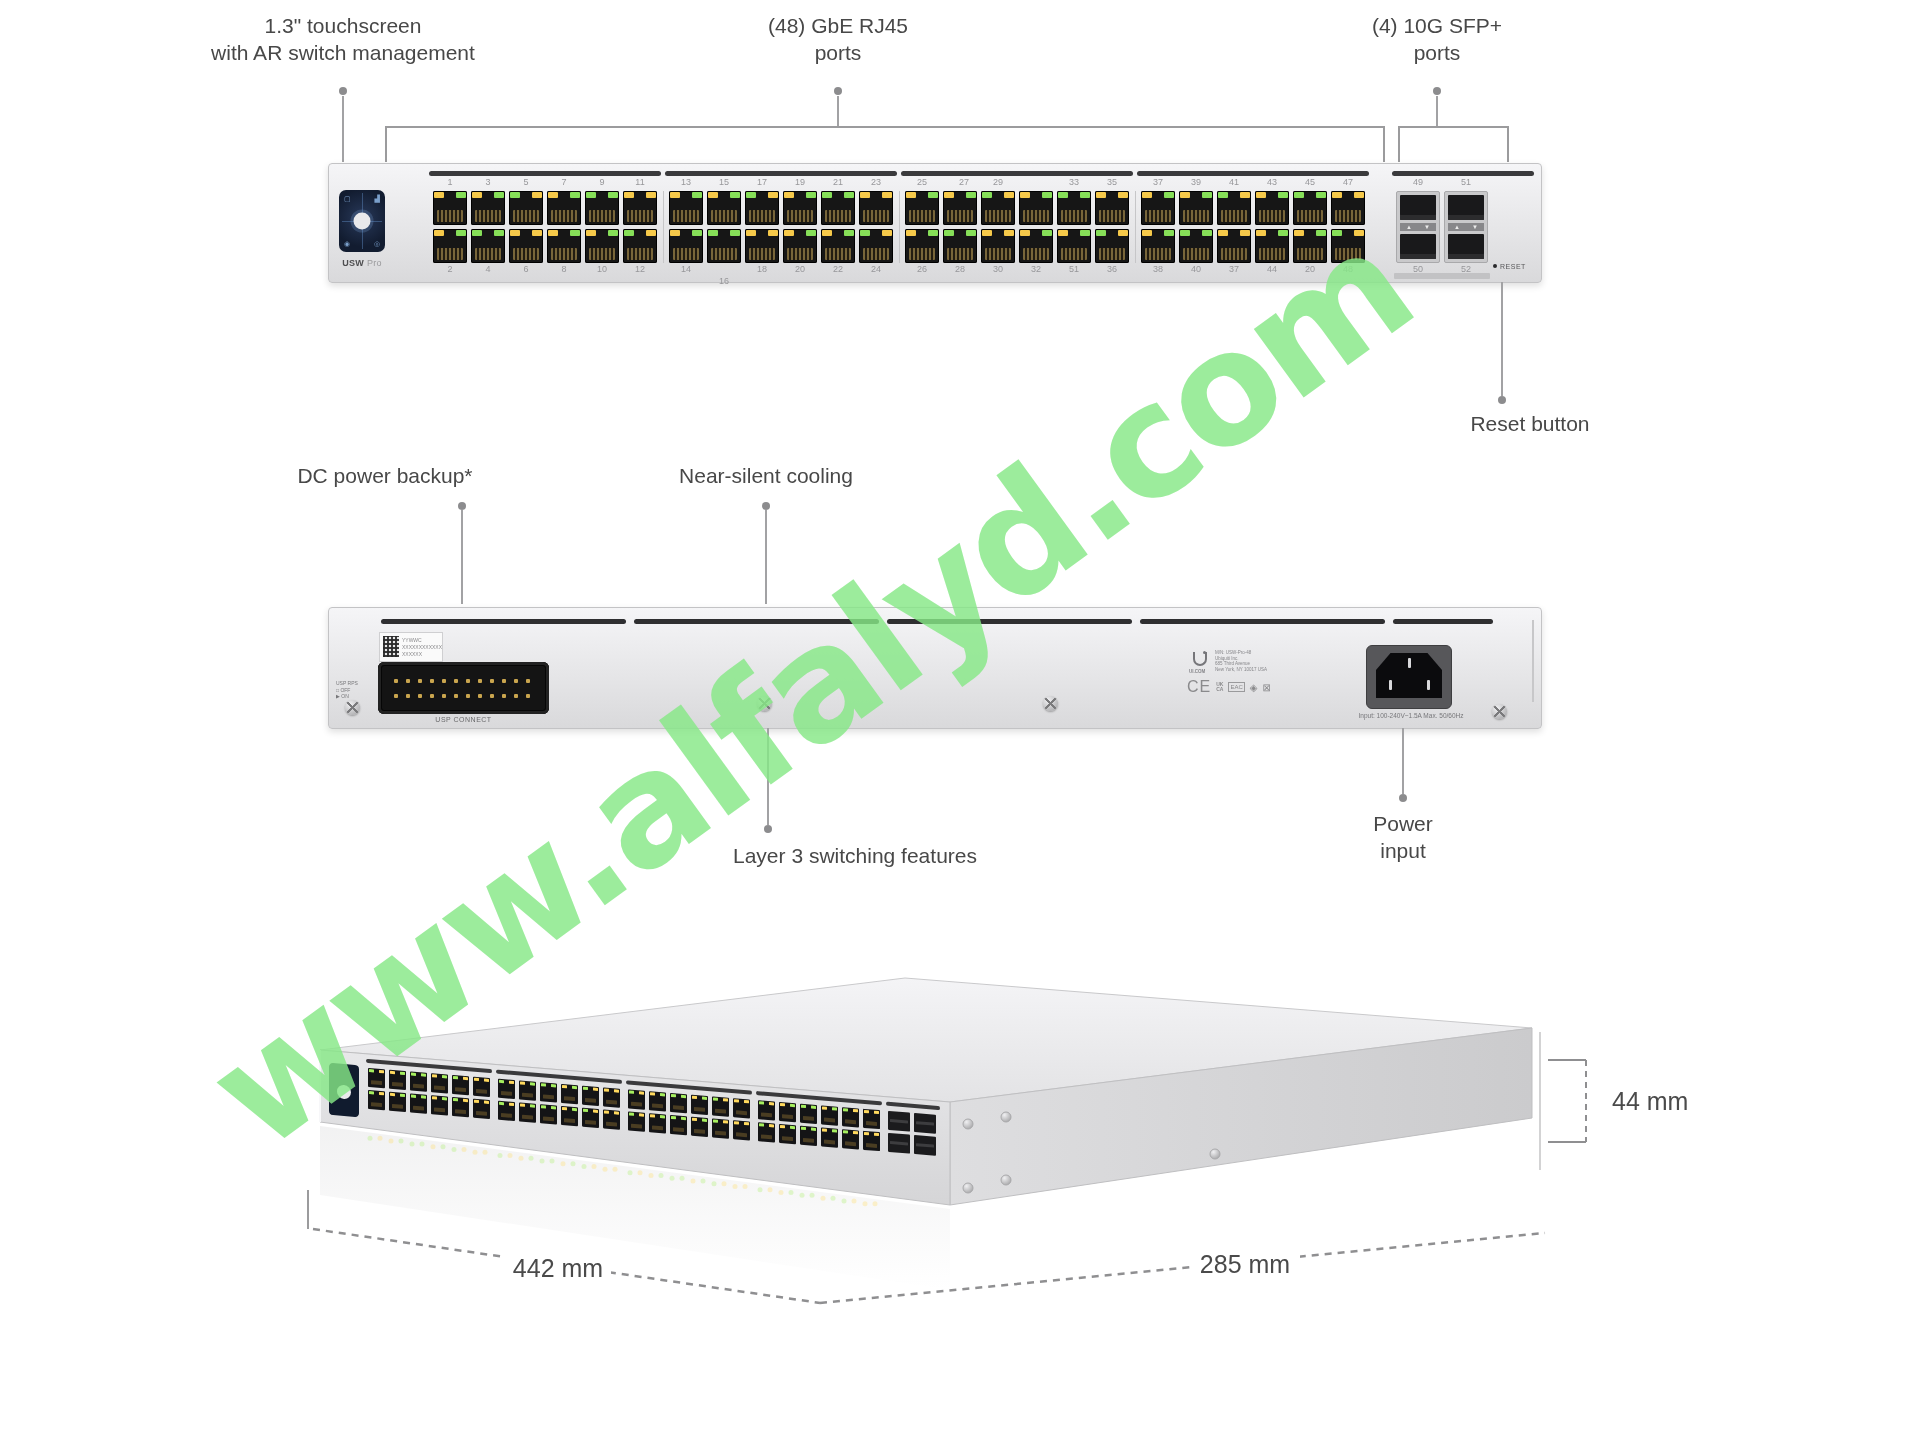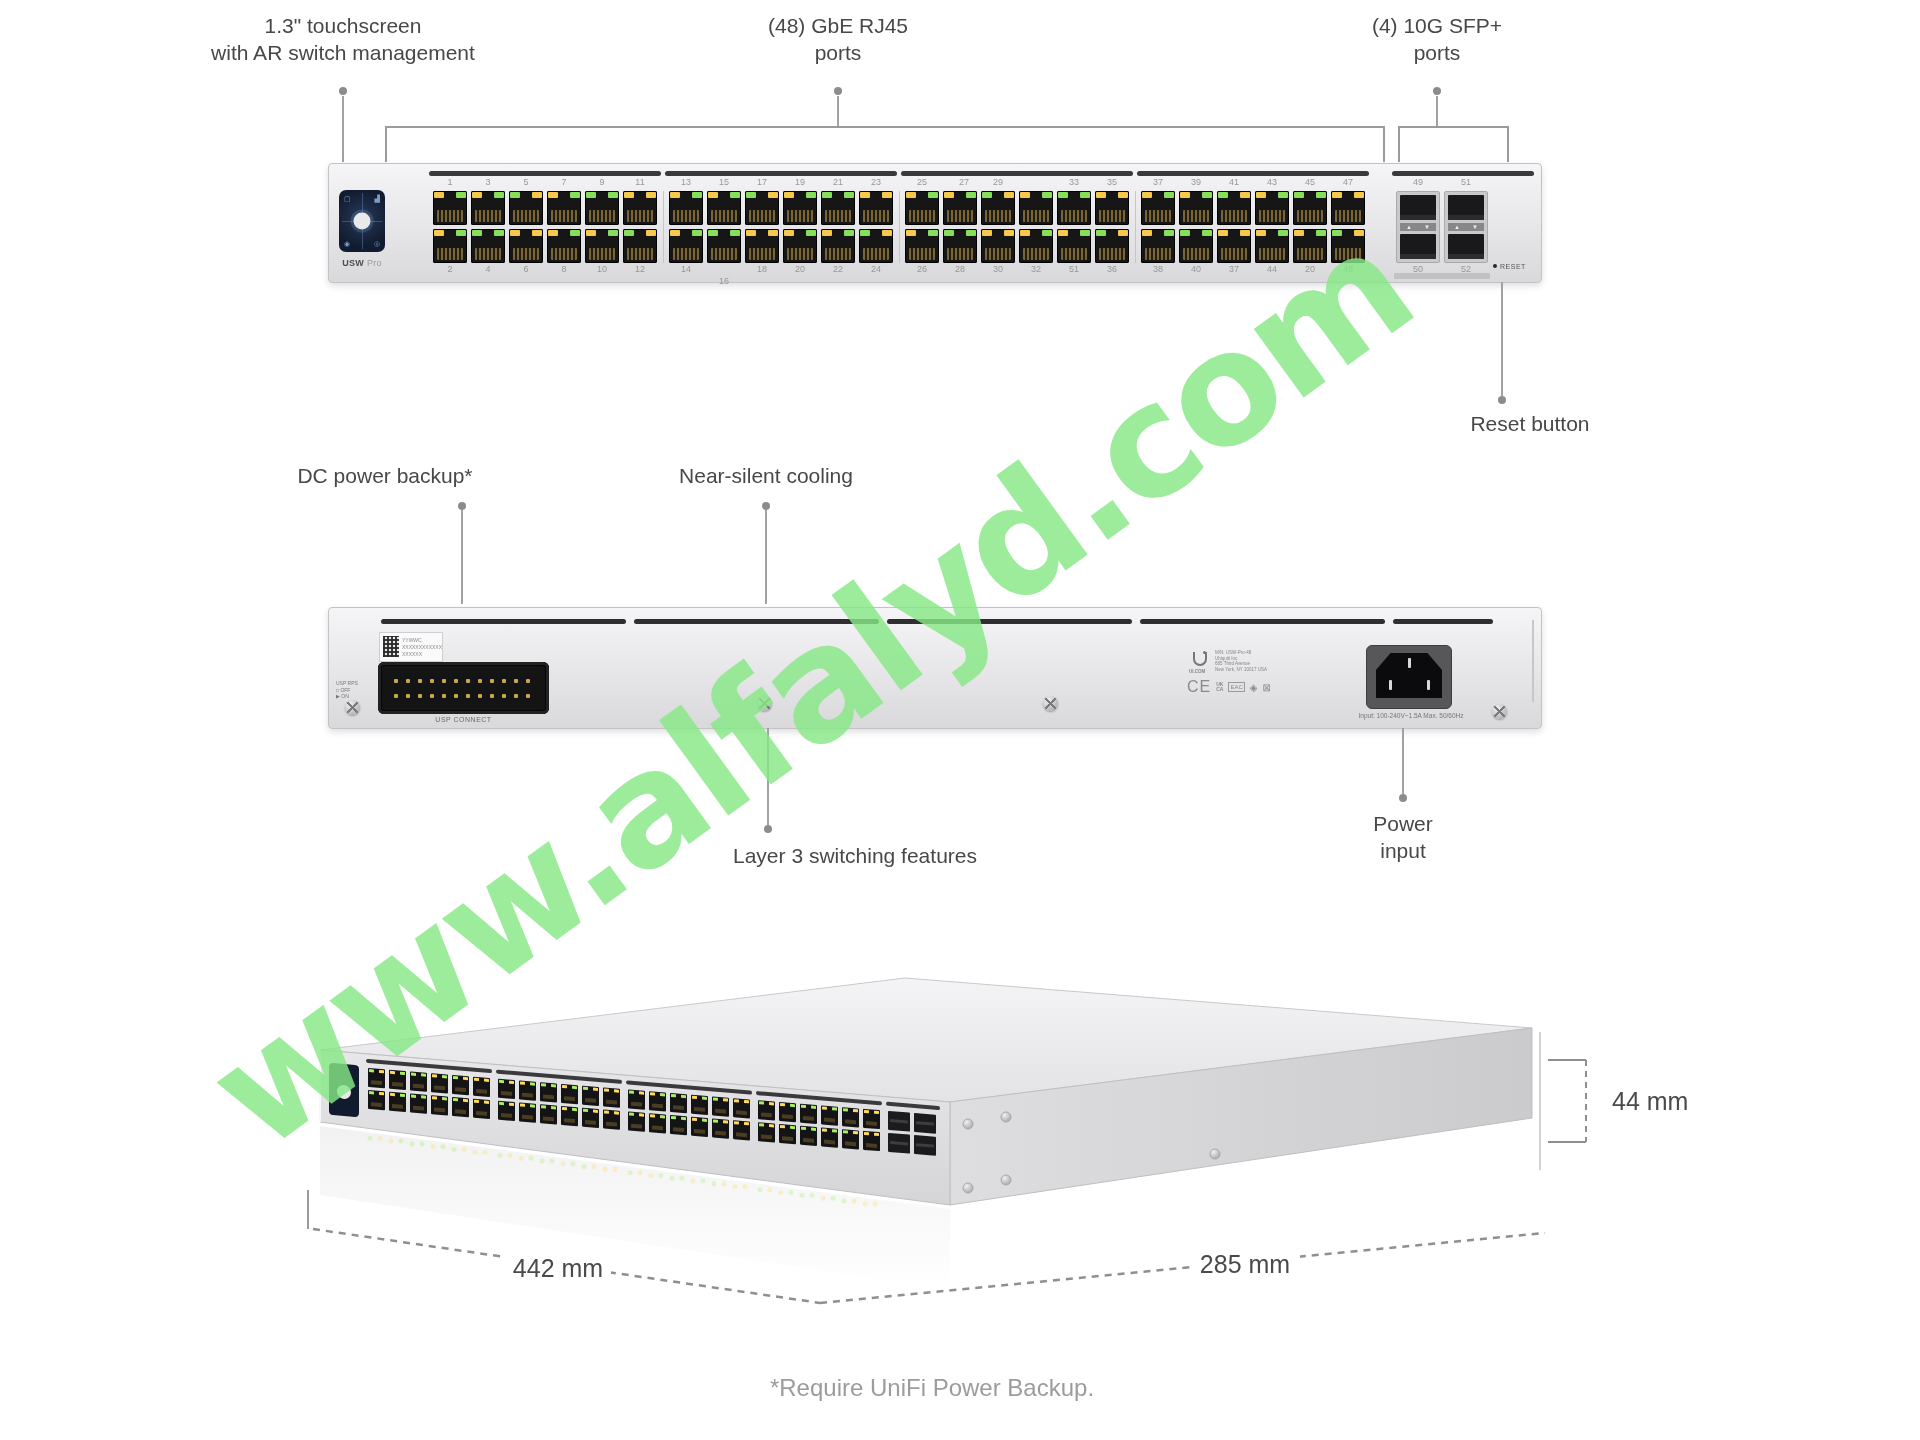--- a/index.html
+++ b/index.html
@@ -877,16 +877,15 @@
     <line x1="820" y1="1303" x2="1545" y2="1233" stroke="#8f8f91" stroke-width="2.5" stroke-dasharray="7 6"></line>
     <rect x="1190" y="1248" width="110" height="32" fill="#ffffff"></rect>
     <text x="1245" y="1273" text-anchor="middle" font-size="25" fill="#4a4a4a">285 mm</text>
 
     <line x1="1540" y1="1032" x2="1540" y2="1170" stroke="#c4c4c6" stroke-width="1.5"></line>
     <path d="M1548,1060 H1586 M1548,1142 H1586" stroke="#8f8f91" stroke-width="2" fill="none"></path>
     <line x1="1586" y1="1060" x2="1586" y2="1142" stroke="#8f8f91" stroke-width="2" stroke-dasharray="6 5"></line>
     <text x="1612" y="1110" text-anchor="start" font-size="25" fill="#4a4a4a">44 mm</text>
   </svg>
 
-  <div class="footnote">*Require UniFi Power Backup.</div>
 
   <div class="watermark" style="color: rgba(134, 232, 134, 0.82);">www.alfalyd.com</div>
 </div>
 
 </body></html>

